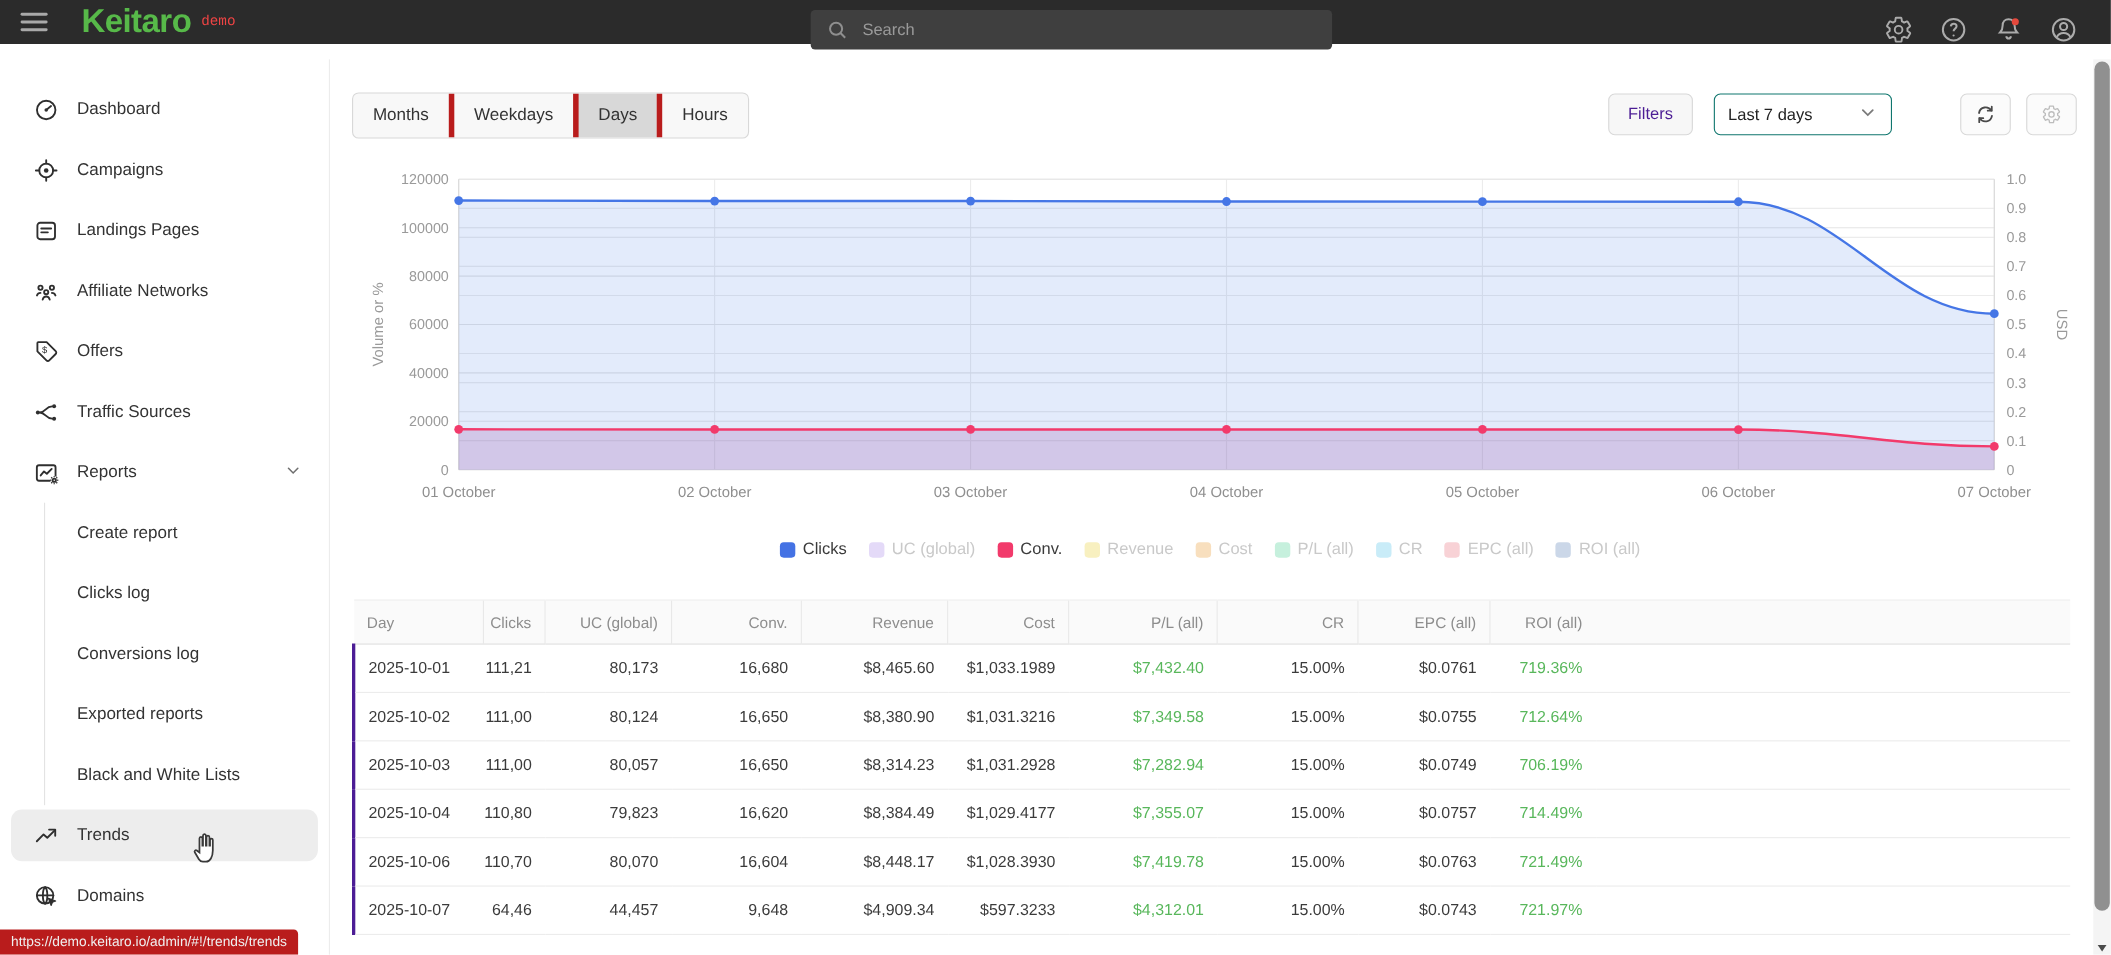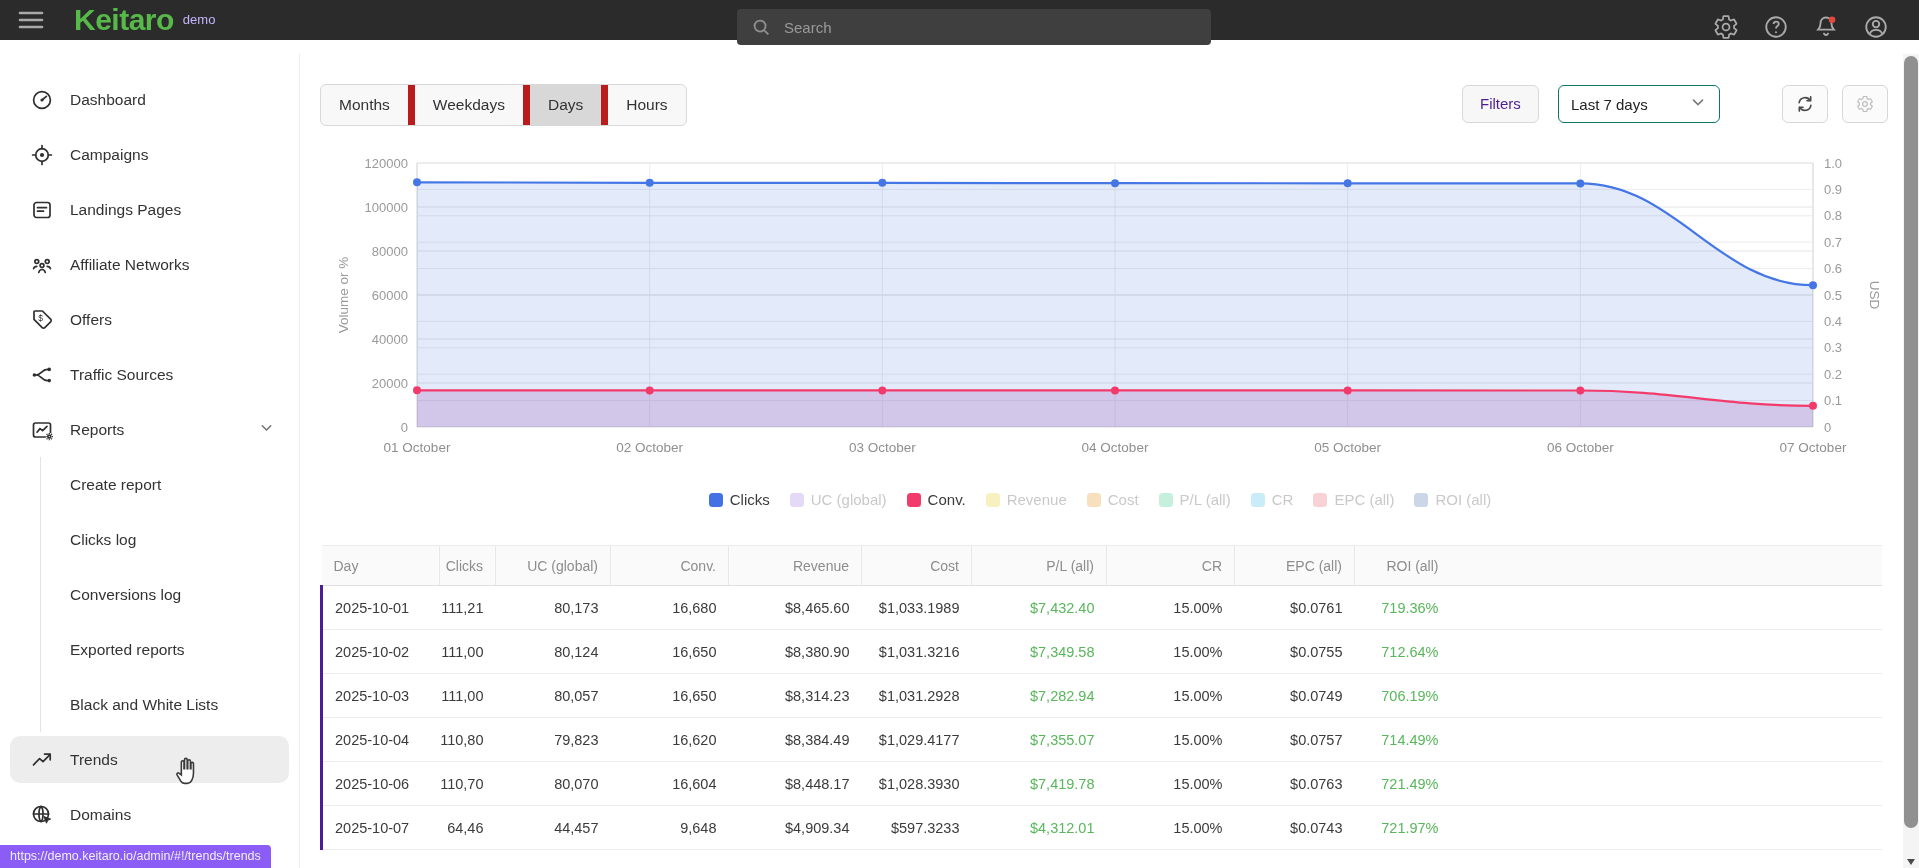--- a/index.html
+++ b/index.html
@@ -6,21 +6,21 @@
   html,body { width:1919px; height:868px; overflow:hidden; background:#fff;
               font-family:"Liberation Sans", sans-serif; }
   #screen { position:relative; width:1919px; height:868px; }
 
   
   #topbar { position:absolute; left:0; top:0; width:1919px; height:40px;
             background:#2b2b2b; display:flex; align-items:center; z-index:30; }
   #hamburger { margin-left:16px; width:30px; height:30px; cursor:pointer; }
   #logo { margin-left:28px; display:flex; align-items:flex-end; }
   #brand { font-size:30px; font-weight:bold; color:#57b949; letter-spacing:-0.5px; line-height:30px; }
-  #brand-badge { font-size:13px; color:#c4b5fd; margin-left:9px; margin-bottom:8px; }
+  #brand-badge { font-size:13px; color:#ef4444; margin-left:9px; margin-bottom:8px;font-family:Liberation Mono, monospace; }
   #searchbox { position:absolute; left:737px; top:9px; width:474px; height:36px;
                background:#3f3f3f; border-radius:4px; display:flex; align-items:center; }
   #searchbox svg { margin-left:13px; }
   #search-input { flex:1; background:transparent; border:none; outline:none;
                   color:#14b8a6; font-size:15px; margin-left:12px; font-family:inherit; }
   #search-input::placeholder { color:#9a9a9a; }
   #topbar-actions { position:absolute; right:30px; top:0; height:54px;
                     display:flex; align-items:center; gap:24px; }
   .tb-icon { width:26px; height:26px; cursor:pointer; position:relative; }
 
@@ -37,21 +37,21 @@
   .side-row .chev { margin-left:auto; margin-right:24px; position:relative; z-index:1; }
   #indent-line { position:absolute; left:40px; top:403px; width:1px; height:275px; background:#e3e3e3; }
   #cursor-hand { position:absolute; left:172px; top:700px; z-index:20; }
 
   
   #main { position:absolute; left:300px; top:54px; width:1603px; height:814px; background:#fff; }
 
   #tabs { position:absolute; left:20px; top:30px; display:inline-flex;
           border:1px solid #d8d8d8; border-radius:6px; overflow:hidden; background:#f8f8f8; }
   .tab { padding:0 18px; height:40px; line-height:40px; font-size:15.5px; color:#333;
-         border-left:7px solid #b91c1c; cursor:pointer; white-space:nowrap; }
+         border-left:5px solid #b91c1c; cursor:pointer; white-space:nowrap; }
   .tab:first-child { border-left:none; }
   .tab.active { background:#d8d8d8; }
 
   #filters-btn { position:absolute; left:1162px; top:31px; height:38px; padding:0 17px;
                  background:#f7f7f7; border:1px solid #d8d8d8; border-radius:6px;
                  font-size:15px; color:#4c1d95; line-height:36px; cursor:pointer; }
   #range-select { position:absolute; left:1258px; top:31px; width:162px; height:38px;
                   background:#fff; border:1px solid #0f766e; border-radius:6px;
                   display:flex; align-items:center; padding:0 12px; cursor:pointer; }
   #range-select .val { font-size:15px; color:#222; }
@@ -85,21 +85,21 @@
                     border-left:3px solid #4c1d95; }
   #trend-table td.pos { color:#58b75b; }
 
   
   #scrollbar { position:absolute; left:1903px; top:54px; width:16px; height:814px; background:#f4f4f4; }
   #scroll-thumb { position:absolute; left:1px; top:2px; width:14px; height:772px;
                   background:#909090; border-radius:7px; }
   #scroll-arrow { position:absolute; left:4px; bottom:3px; width:0; height:0;
                   border-left:4px solid transparent; border-right:4px solid transparent;
                   border-top:6px solid #4a4a4a; }
-  #statusbar { position:absolute; left:0; bottom:0; height:23px; background:#8b5cf6;
+  #statusbar { position:absolute; left:0; bottom:0; height:23px; background:#b91c1c;
                color:#efefef; font-size:12.5px; line-height:23px; padding:0 10px;
                border-top-right-radius:4px; z-index:40; white-space:nowrap; }
 </style>
 </head>
 <body>
 
 <div id="screen">
 
   <header id="topbar">
     <div id="hamburger">

